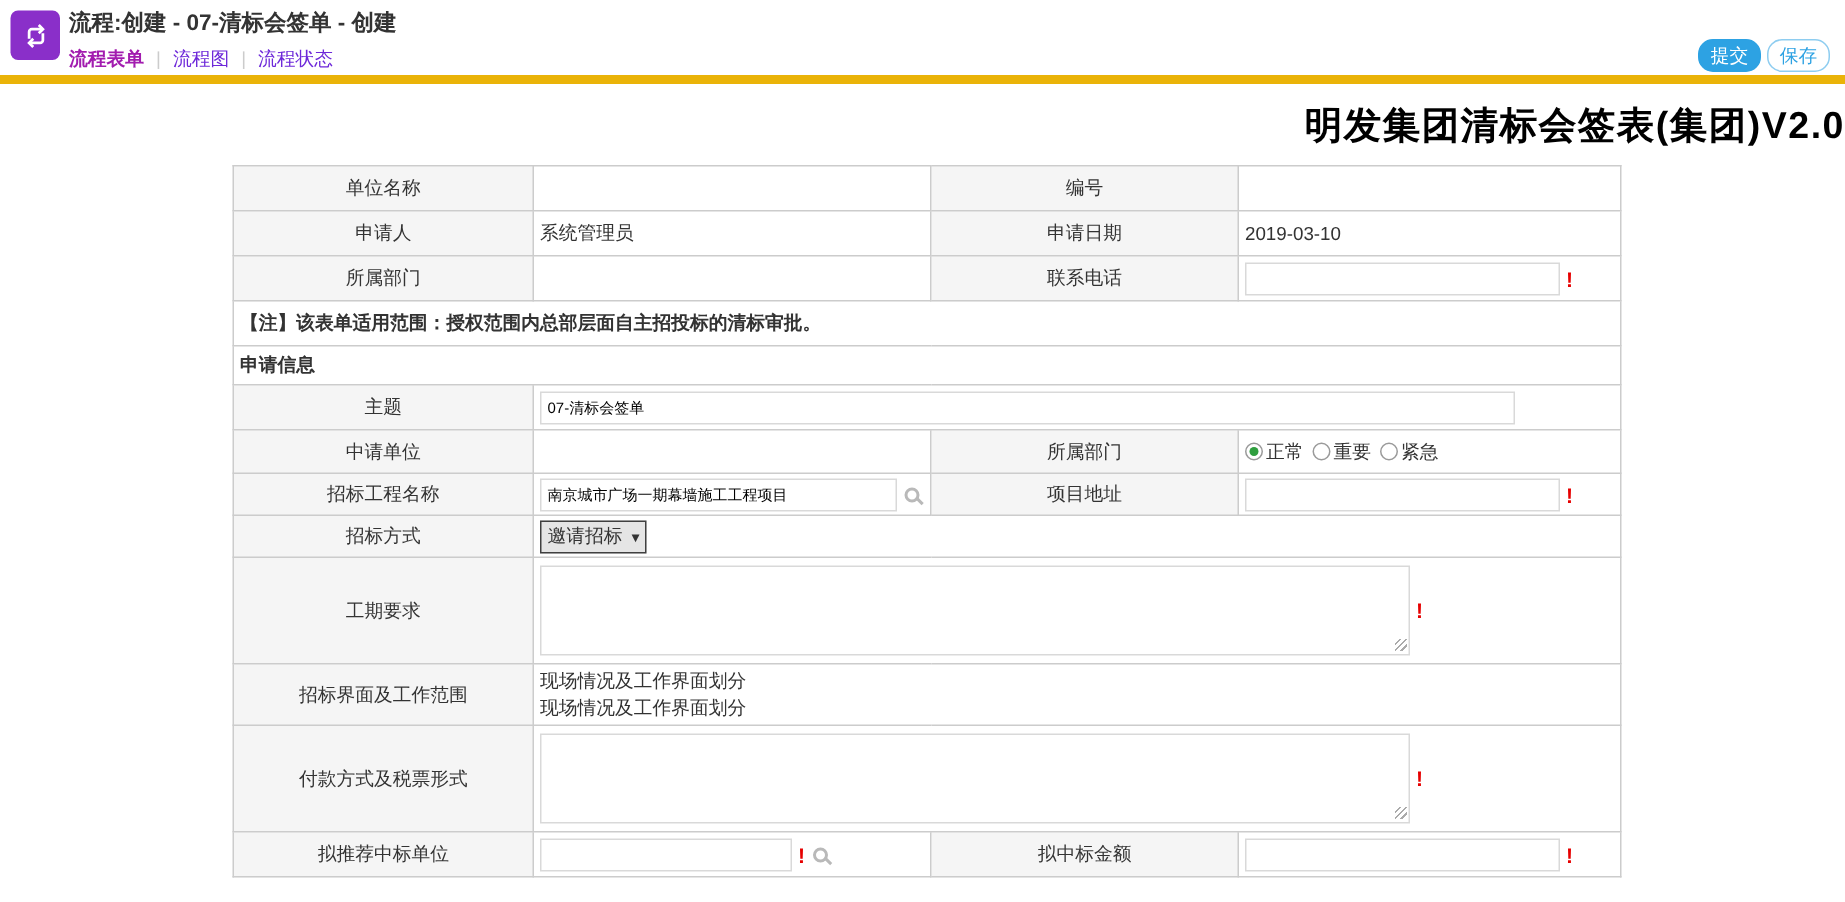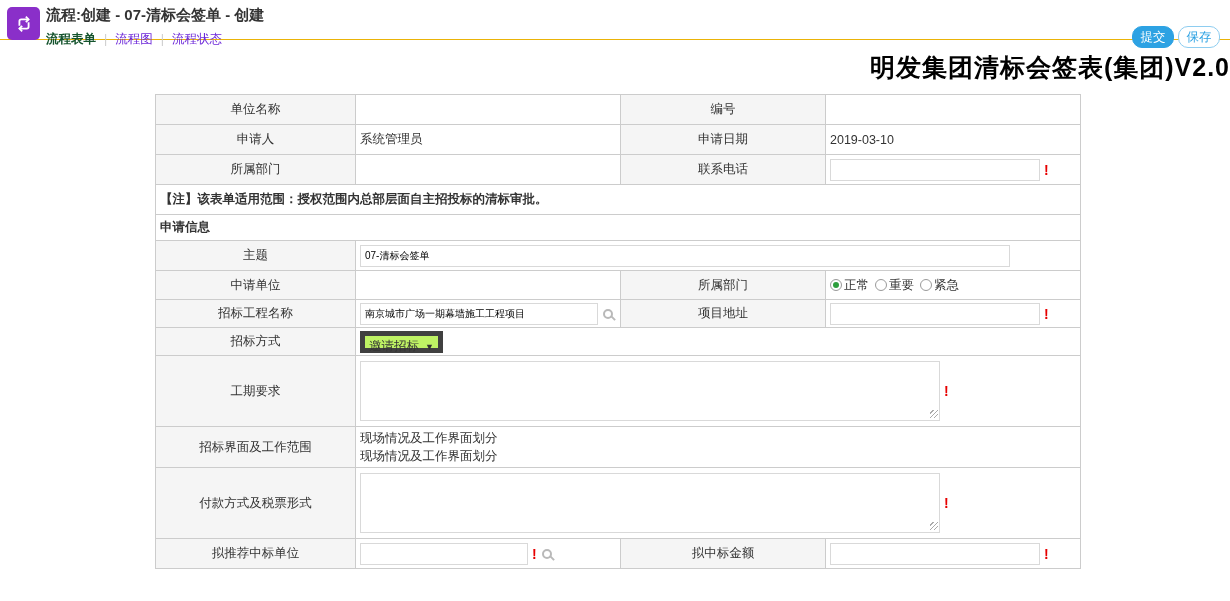--- a/index.html
+++ b/index.html
@@ -1,27 +1,27 @@
 <!DOCTYPE html>
 <html><head>
 <meta charset="utf-8">
 <style>
   * { margin:0; padding:0; box-sizing:border-box; }
   html,body { width:1230px; height:601px; background:#fff; overflow:hidden;
               font-family:"Liberation Sans","DejaVu Sans",sans-serif; }
 
   
-  .header { position:relative; height:40px; background:#fff; border-bottom:1px solid #eab308; }
+  .header { position:relative; height:56px; background:#fff; border-bottom:6px solid #eab308; }
   .app-icon { position:absolute; left:7px; top:7px; width:33px; height:33px;
               background:#8a2fc9; border-radius:5px; display:flex; align-items:center; justify-content:center; }
   .app-icon svg { width:22px; height:22px; }
   .hdr-title { position:absolute; left:46px; top:6px; font-size:15px; font-weight:bold; color:#333; }
   .hdr-tabs { position:absolute; left:46px; top:31px; font-size:12.5px; color:#8a9aa8; }
   .hdr-tabs .tab { color:#6d28d9; cursor:pointer; }
-  .hdr-tabs .tab.active { color:#14532d; font-weight:bold; }
+  .hdr-tabs .tab.active { color:#a21caf; font-weight:bold; }
   .hdr-tabs .sep { color:#ccc; margin:0 8px; }
   .hdr-actions { position:absolute; right:10px; top:26px; }
   .btn { display:inline-block; min-width:42px; height:22px; line-height:20px; text-align:center;
          font-size:12.5px; cursor:pointer; padding:0 6px;border-radius:10px; }
   .btn-submit { background:#2da2e3; color:#fff; border:1px solid #2da2e3; }
   .btn-save { background:#fff; color:#2da2e3; border:1px solid #8ecdf0; margin-left:4px; }
 
   
   .form-title { text-align:right; font-size:25px; font-weight:bold; color:#000; margin-top:11px; letter-spacing:1px; }
 
@@ -45,22 +45,22 @@
                position:relative; margin-left:5px; vertical-align:middle; cursor:pointer; }
   .magnifier::after { content:""; position:absolute; width:6px; height:2px; background:#b9b9b9;
                       transform:rotate(45deg); right:-5px; bottom:-2px; }
 
   .radio { display:inline-block; width:12px; height:12px; border:1px solid #9a9a9a; border-radius:50%;
            vertical-align:-2px; margin-right:2px; background:#fff; cursor:pointer; position:relative; }
   .radio.sel::after { content:""; position:absolute; left:2px; top:2px; width:6px; height:6px;
                       border-radius:50%; background:#2e9e3e; }
   .radio-lbl { margin-right:6px; }
 
-  .select-box { display:inline-block; border:5px solid #404040; height:22px; line-height:20px;
-                padding:0 4px; font-size:12.5px; cursor:pointer; background:#bef264; }
+  .select-box { display:inline-block; border:1px solid #404040; height:22px; line-height:20px;
+                padding:0 4px; font-size:12.5px; cursor:pointer; background:#e5e5e5;font-family:Liberation Mono, monospace; }
   .select-box .arrow { font-size:9px; color:#333; margin-left:6px; }
 
   .two-line { line-height:16px; padding:1px 0; }
 </style>
 </head>
 <body>
 
 <div class="header">
   <div class="app-icon">
     <svg viewBox="0 0 24 24" fill="none" stroke="#fff" stroke-width="2">

